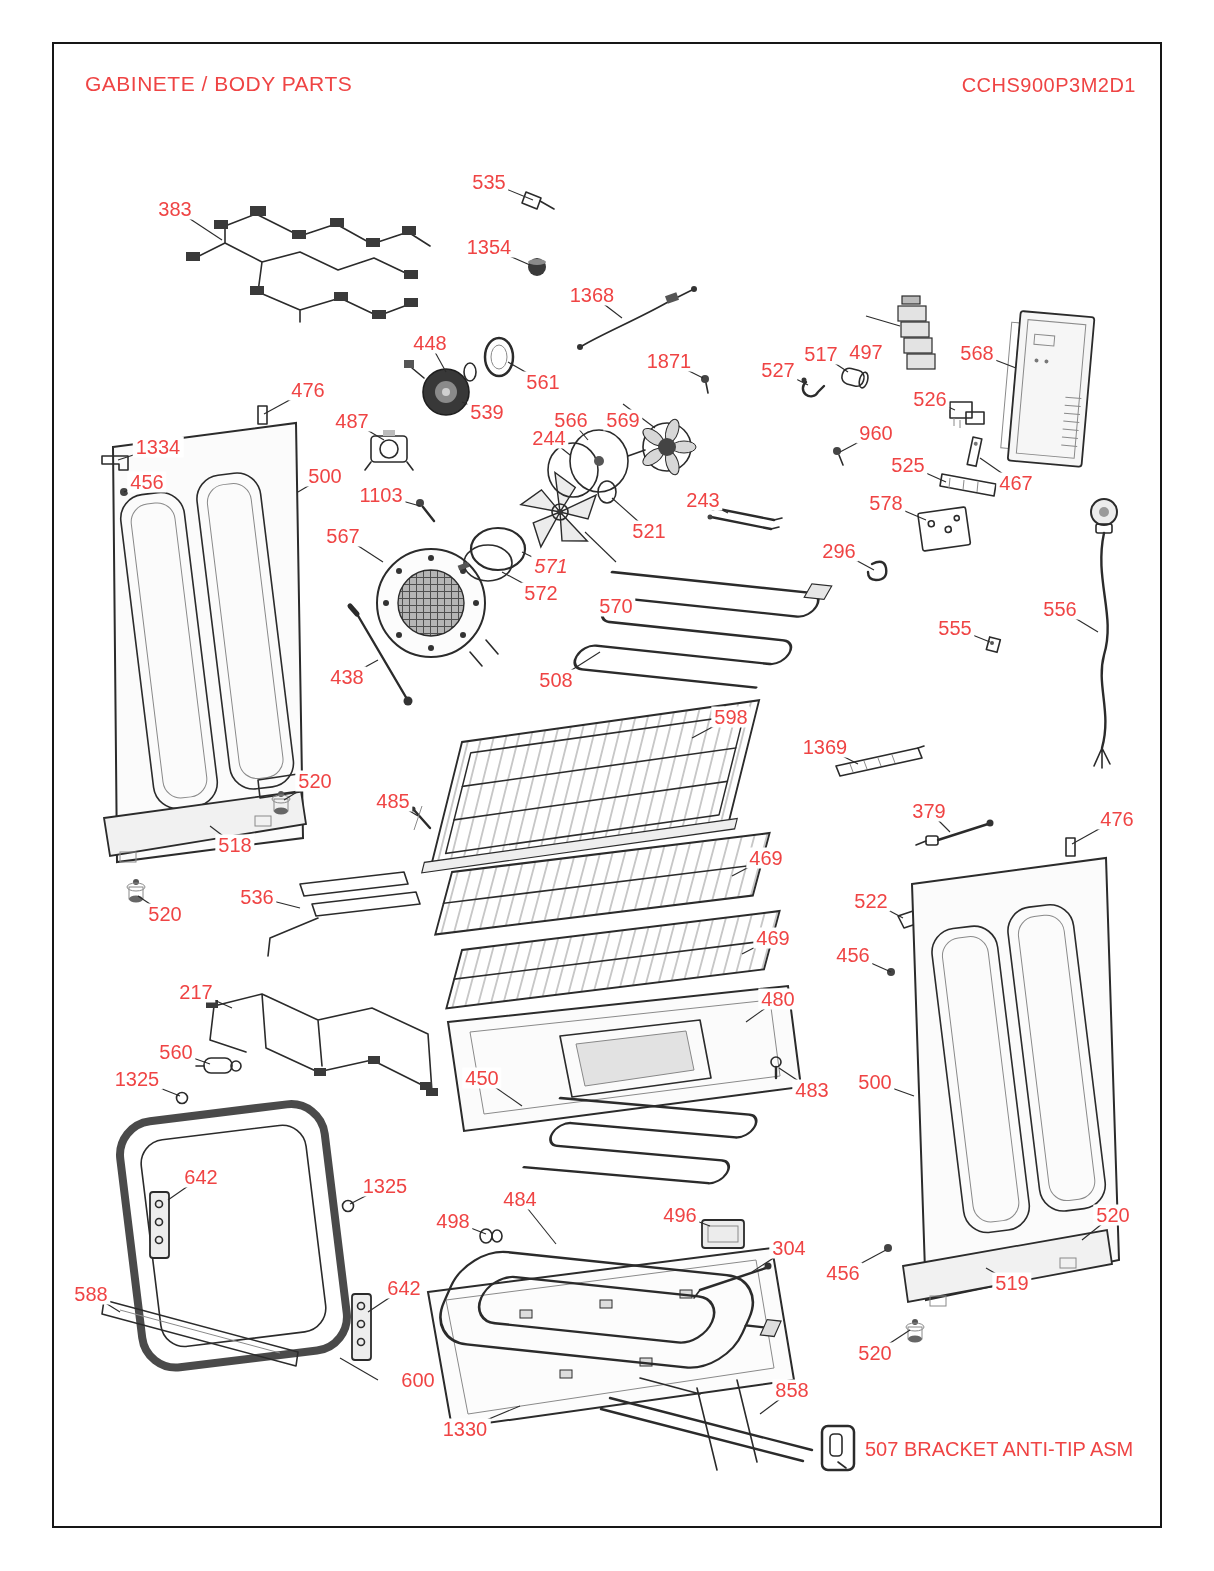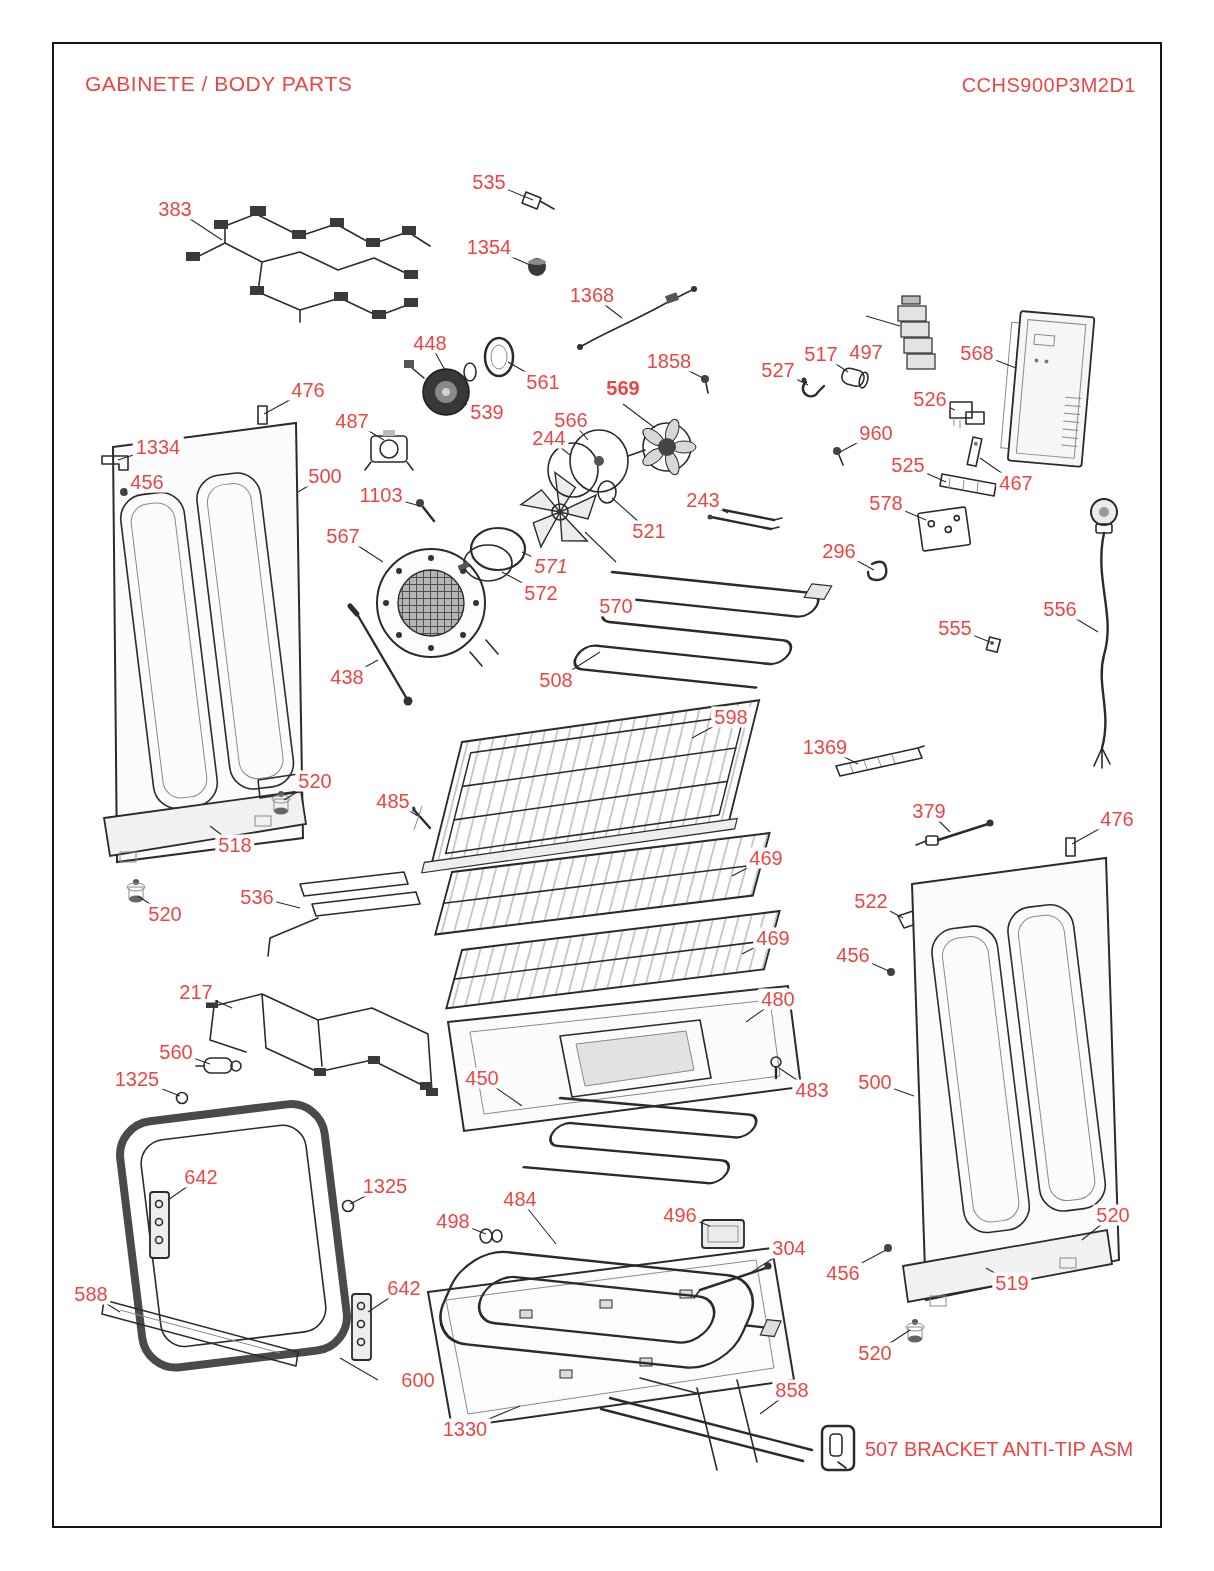--- a/index.html
+++ b/index.html
@@ -535,22 +535,22 @@
       <div class="callout" style="left: 487px; top: 412px;">539</div>
       <div class="callout" style="left: 308px; top: 390px;">476</div>
       <div class="callout" style="left: 158px; top: 447px;">1334</div>
       <div class="callout" style="left: 147px; top: 482px;">456</div>
       <div class="callout" style="left: 325px; top: 476px;">500</div>
       <div class="callout" style="left: 352px; top: 421px;">487</div>
       <div class="callout" style="left: 381px; top: 495px;">1103</div>
       <div class="callout" style="left: 343px; top: 536px;">567</div>
       <div class="callout" style="left: 571px; top: 420px;">566</div>
       <div class="callout" style="left: 549px; top: 438px;">244</div>
-      <div class="callout" style="left: 623px; top: 388px; font-weight: bold;">569</div>
-      <div class="callout" style="left: 669px; top: 361px;">1858</div>
+      <div class="callout" style="left: 623px; top: 420px;">569</div>
+      <div class="callout" style="left: 669px; top: 361px;">1871</div>
       <div class="callout" style="left: 778px; top: 370px;">527</div>
       <div class="callout" style="left: 821px; top: 354px;">517</div>
       <div class="callout" style="left: 866px; top: 316px; margin-top: 36px;">497</div>
       <div class="callout" style="left: 930px; top: 399px;">526</div>
       <div class="callout" style="left: 977px; top: 353px;">568</div>
       <div class="callout" style="left: 876px; top: 433px;">960</div>
       <div class="callout" style="left: 908px; top: 465px;">525</div>
       <div class="callout" style="left: 1016px; top: 483px;">467</div>
       <div class="callout" style="left: 886px; top: 503px;">578</div>
       <div class="callout" style="left: 703px; top: 500px;">243</div>

